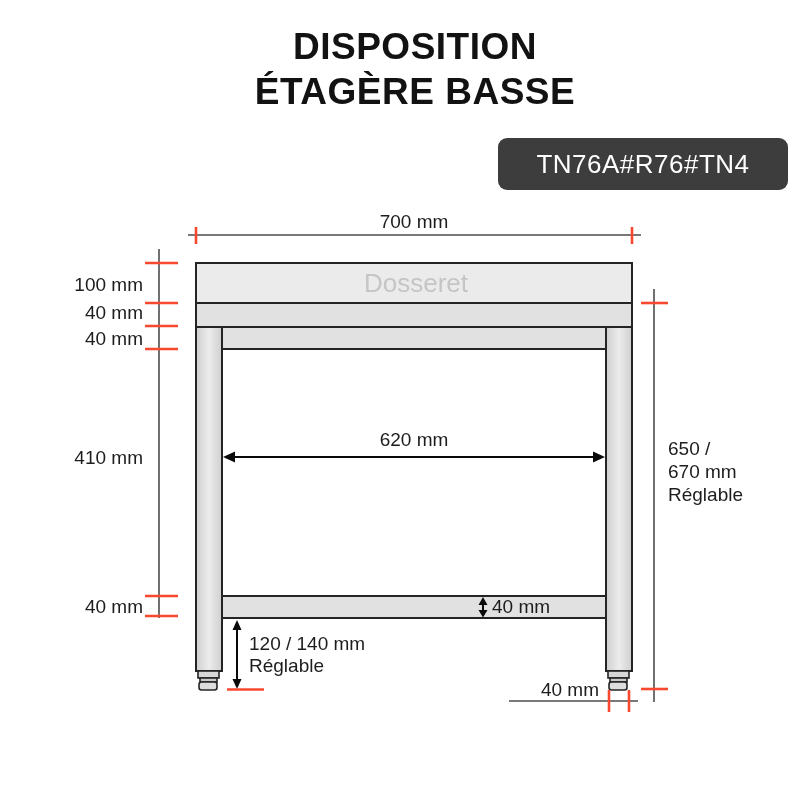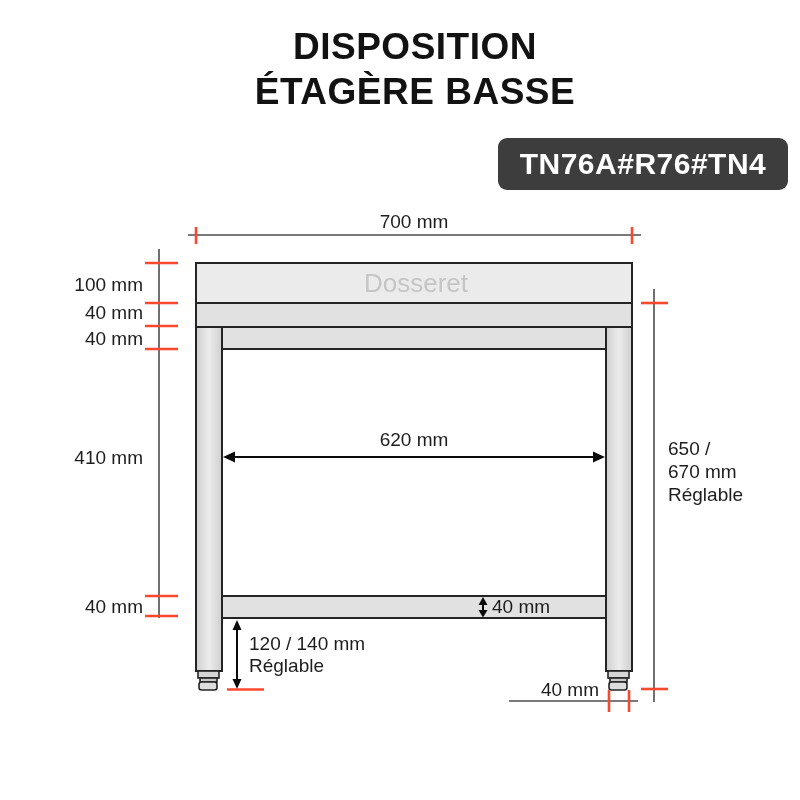--- a/index.html
+++ b/index.html
@@ -8,21 +8,21 @@
     font-family:"Liberation Sans",sans-serif;
   }
   .title{
     position:absolute;top:24px;left:15px;width:800px;
     text-align:center;font-weight:bold;font-size:37px;line-height:45px;
     letter-spacing:.5px;color:#121212;
   }
   .badge{
     position:absolute;left:498px;top:138px;width:290px;height:52px;
     background:#3d3d3d;border-radius:9px;color:#ffffff;
-    font-weight:bold;font-size:30px;line-height:52px;text-align:center;
+    font-weight:normal;font-size:26px;line-height:52px;text-align:center;
     letter-spacing:.5px;
   }
   svg{position:absolute;left:0;top:0;}
   .dim-text{font-family:"Liberation Sans",sans-serif;font-size:19px;fill:#1d1d1d;}
   .dosseret-text{font-family:"Liberation Sans",sans-serif;font-size:26px;fill:#c5c5c5;}
   .dimline{stroke:#4d4d4d;stroke-width:1.6;}
   .tick{stroke:#f8492f;stroke-width:2.6;}
   .part{stroke:#242424;stroke-width:2;}
   .arrow{stroke:#0a0a0a;stroke-width:2;}
   .arrowhead{fill:#0a0a0a;stroke:none;}

